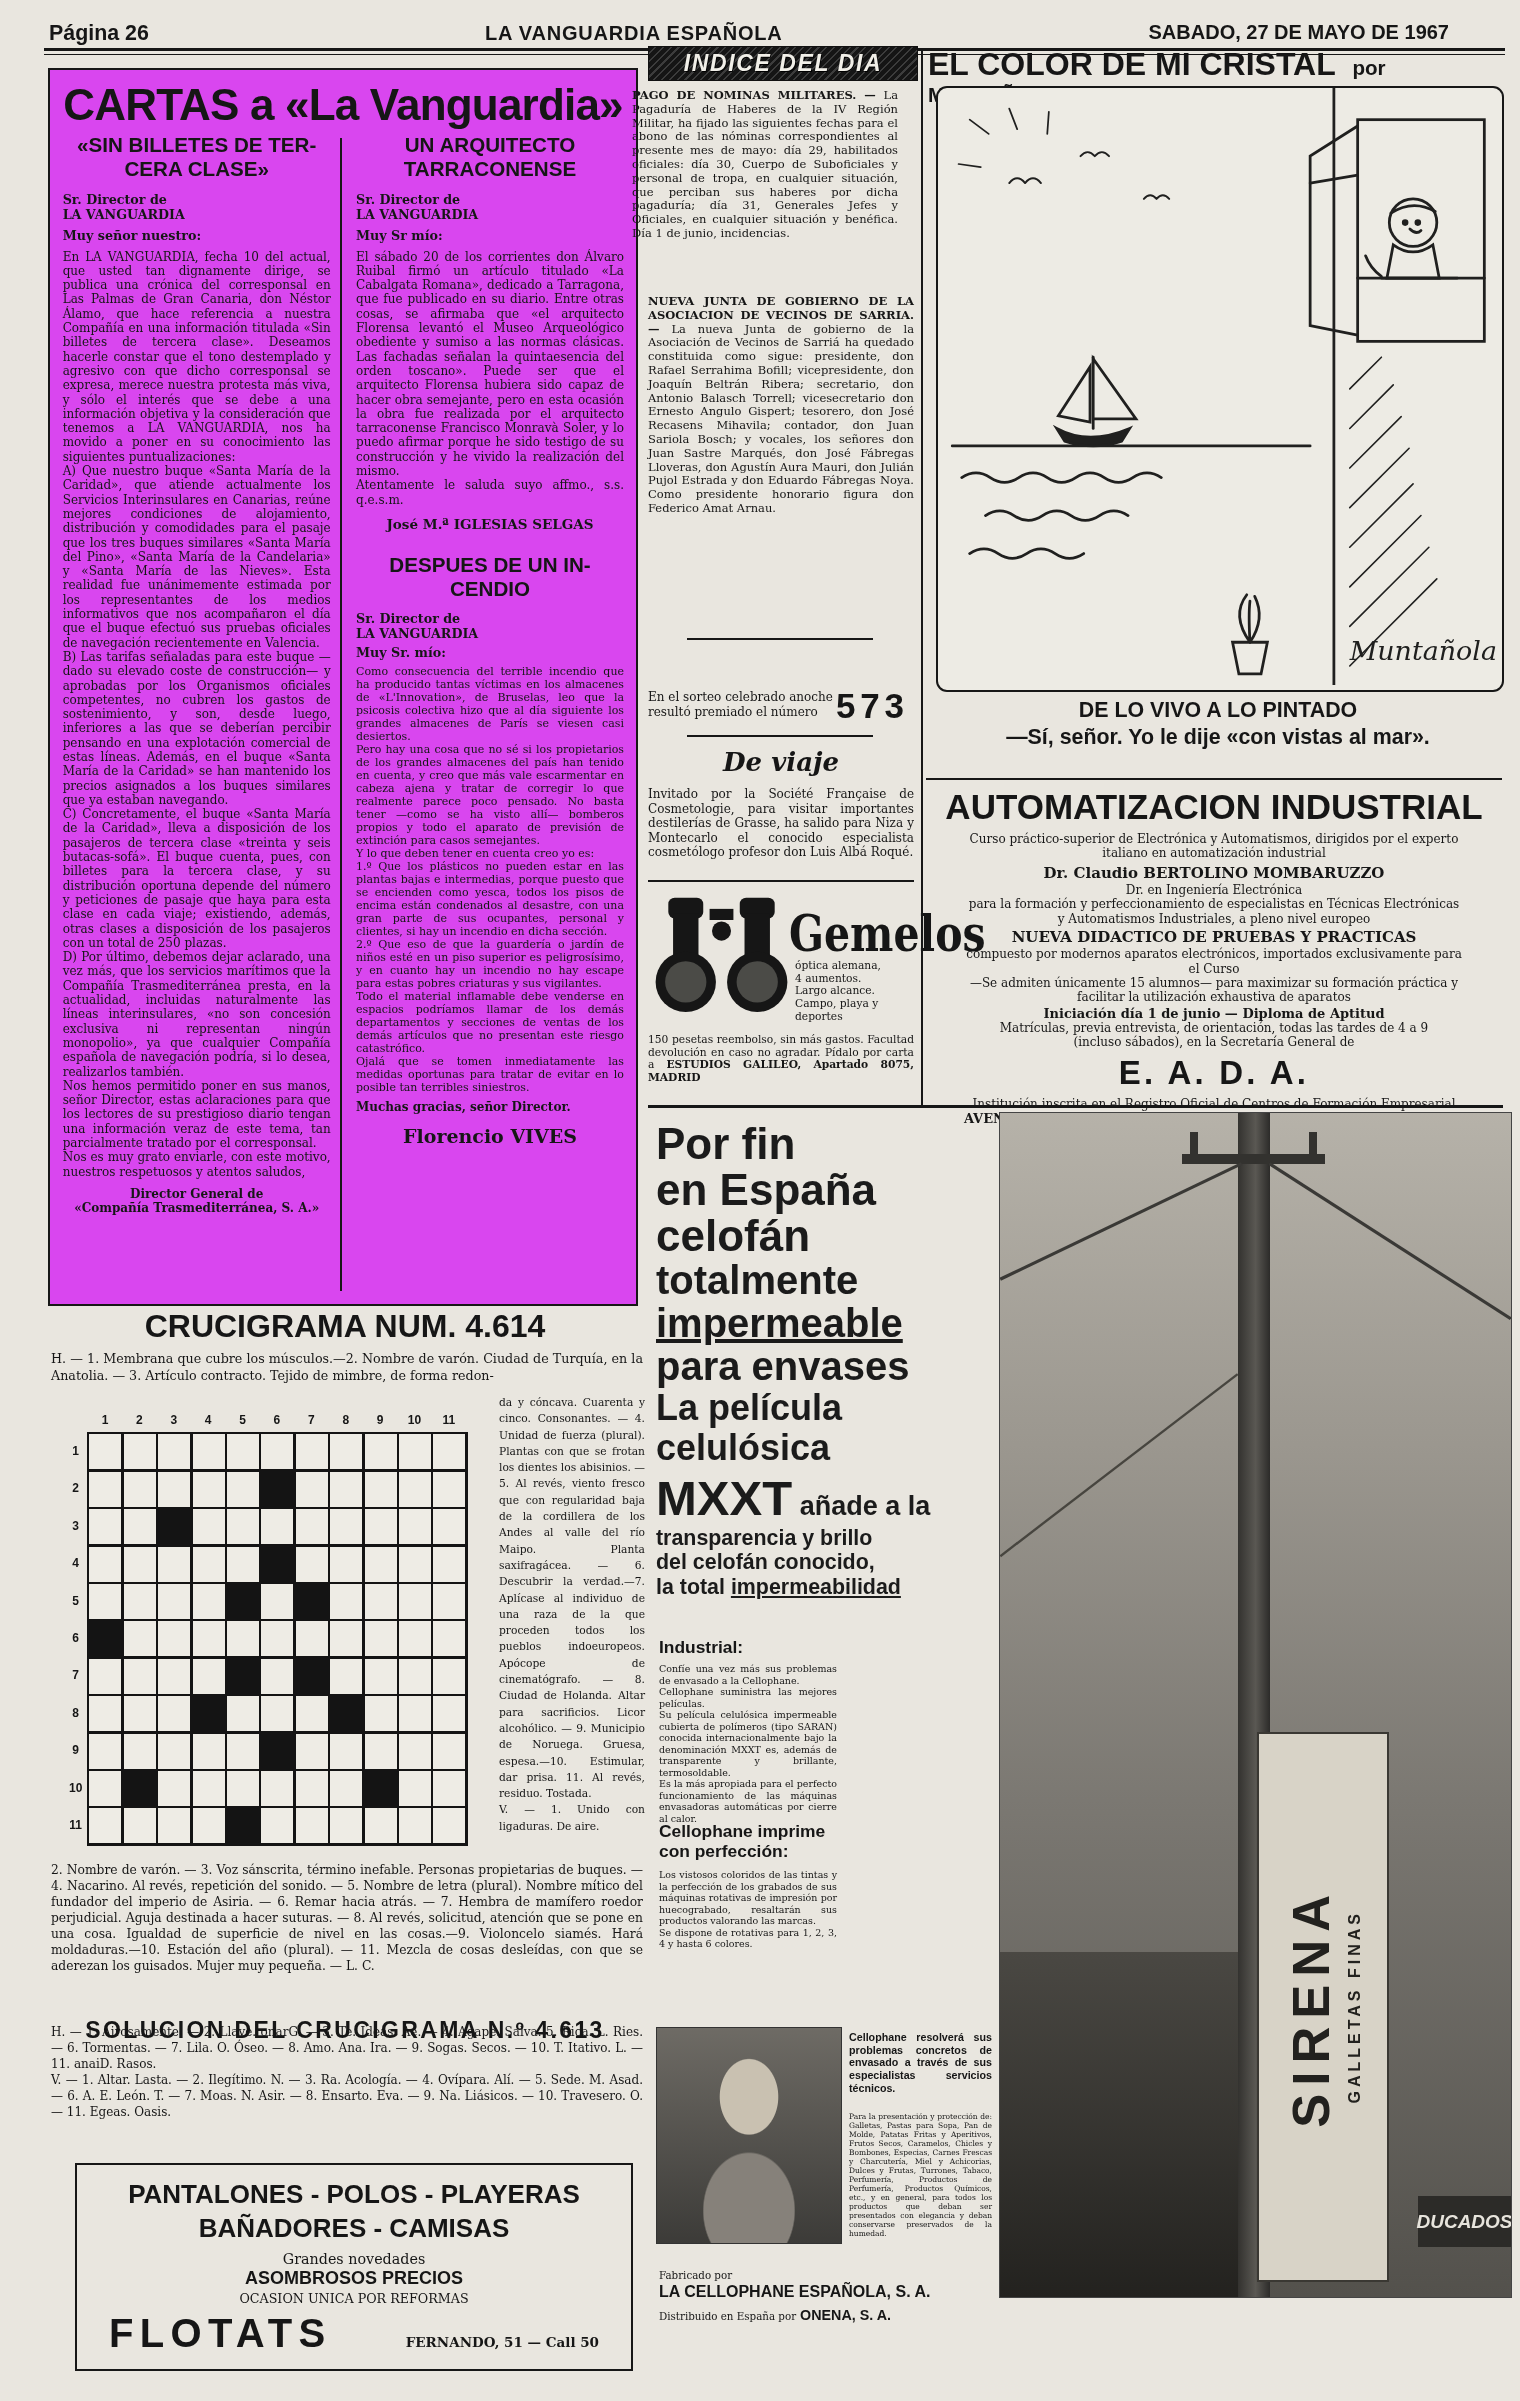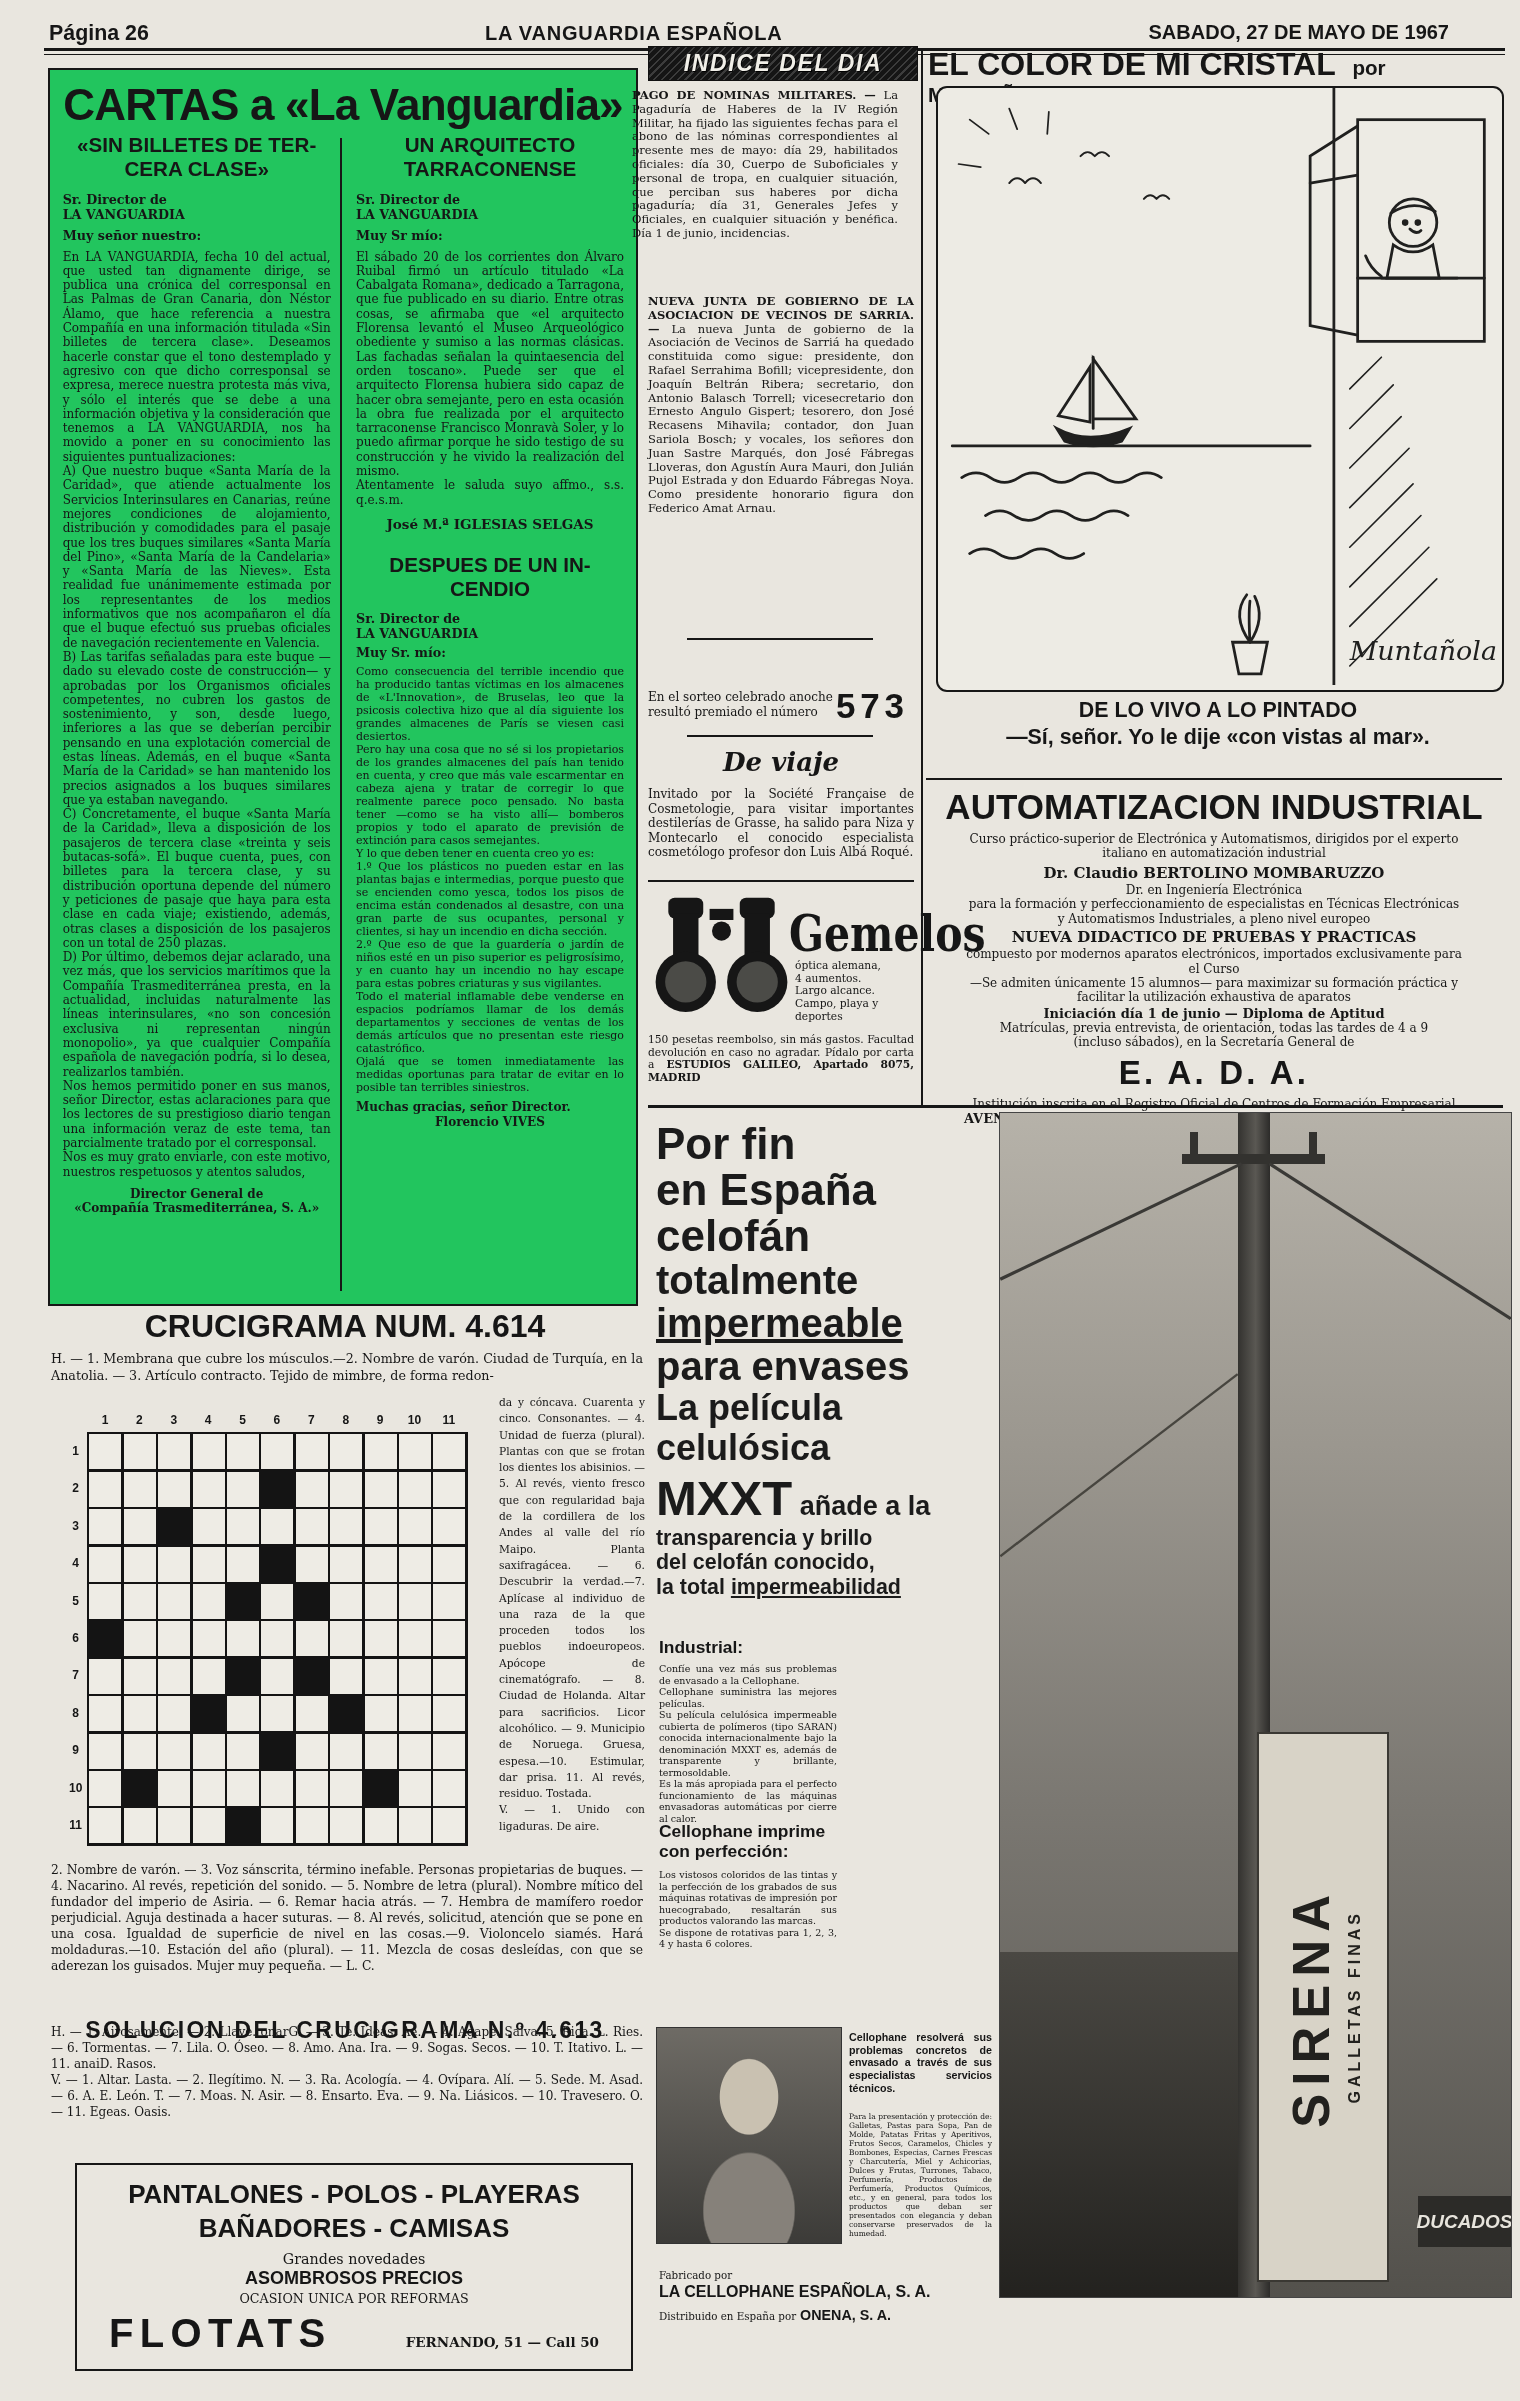--- a/index.html
+++ b/index.html
@@ -39,21 +39,21 @@
 </head>
 <body>
 
 <div id="page">
 
   <div class="abs sans b" style="left:49px;top:20.6px;font-size:21.4px;">Página 26</div>
   <div class="abs sans b" style="left:485px;top:22px;font-size:20px;letter-spacing:0.8px;">LA VANGUARDIA ESPAÑOLA</div>
   <div class="abs sans b" style="right:71px;top:20.6px;font-size:20px;">SABADO, 27 DE MAYO DE 1967</div>
   <div class="abs dblrule" style="left:44px;top:48px;width:1461px;"></div>
 
-  <div class="abs box" style="left:48px;top:68px;width:586px;height:1234px;background:#22c55e;">
+  <div class="abs box" style="left:48px;top:68px;width:586px;height:1234px;background:#d946ef;">
     <div class="abs sans b" style="left:0;top:9.5px;width:100%;text-align:center;font-size:44px;letter-spacing:-0.8px;">CARTAS a «La Vanguardia»</div>
     <div class="abs rule" style="left:290px;top:68px;width:1.6px;height:1153px;"></div>
 
     <div class="abs" style="left:12.7px;top:63px;width:268px;">
       <div class="sans b c pre" style="font-size:20.6px;line-height:24px;">«SIN BILLETES DE TER-
 CERA CLASE»</div>
       <div class="smallhead" style="margin-top:11px;">Sr. Director de</div>
       <div class="smallhead">LA VANGUARDIA</div>
       <div class="smallhead" style="margin-top:6.3px;">Muy señor nuestro:</div>
       <div class="lettertext j pre" style="margin-top:6.3px;">En LA VANGUARDIA, fecha 10 del actual, que usted tan dignamente dirige, se publica una crónica del corresponsal en Las Palmas de Gran Canaria, don Néstor Álamo, que hace referencia a nuestra Compañía en una información titulada «Sin billetes de tercera clase». Deseamos hacerle constar que el tono destemplado y agresivo con que dicho corresponsal se expresa, merece nuestra protesta más viva, y sólo el interés que se debe a una información objetiva y la consideración que tenemos a LA VANGUARDIA, nos ha movido a poner en su conocimiento las siguientes puntualizaciones:
@@ -83,21 +83,21 @@
       <div class="smallhead">LA VANGUARDIA</div>
       <div class="smallhead" style="margin-top:4.8px;">Muy Sr. mío:</div>
       <div class="j pre" style="margin-top:4.8px;font-size:11px;line-height:13px;">Como consecuencia del terrible incendio que ha producido tantas víctimas en los almacenes de «L'Innovation», de Bruselas, leo que la psicosis colectiva hizo que al día siguiente los grandes almacenes de París se viesen casi desiertos.
 Pero hay una cosa que no sé si los propietarios de los grandes almacenes del país han tenido en cuenta, y creo que más vale escarmentar en cabeza ajena y tratar de corregir lo que realmente parece poco pensado. No basta tener —como se ha visto allí— bomberos propios y todo el aparato de previsión de extinción para casos semejantes.
 Y lo que deben tener en cuenta creo yo es:
 1.º Que los plásticos no pueden estar en las plantas bajas e intermedias, porque puesto que se encienden como yesca, todos los pisos de encima están condenados al desastre, con una gran parte de sus ocupantes, personal y clientes, si hay un incendio en dicha sección.
 2.º Que eso de que la guardería o jardín de niños esté en un piso superior es peligrosísimo, y en cuanto hay un incendio no hay escape para estas pobres criaturas y sus vigilantes.
 Todo el material inflamable debe venderse en espacios podríamos llamar de los demás departamentos y secciones de ventas de los demás artículos que no presentan este riesgo catastrófico.
 Ojalá que se tomen inmediatamente las medidas oportunas para tratar de evitar en lo posible tan terribles siniestros.</div>
       <div class="b" style="font-size:12px;margin-top:6.3px;">Muchas gracias, señor Director.</div>
-      <div class="b c" style="font-size:12px;margin-top:1px;">Florencio VIVES</div>
+      <div class="b c" style="font-size:19px;margin-top:11px;">Florencio VIVES</div>
     </div>
   </div>
 
   <div class="abs" style="left:648px;top:46px;width:268px;height:33px;background:repeating-linear-gradient(135deg,#151515 0 4px,#3c3c3c 4px 5.5px);border:1.6px solid #111;display:flex;align-items:center;justify-content:center;">
     <span class="sans b i" style="color:#f1efe8;font-size:23px;letter-spacing:1.6px;text-shadow:0.8px 0.8px 0 #000;">INDICE DEL DIA</span>
   </div>
   <div class="abs j" style="left:632px;top:89px;width:266px;font-size:11.5px;line-height:13.8px;">
     <span class="b">PAGO DE NOMINAS MILITARES. —</span>
     <span>La Pagaduría de Haberes de la IV Región Militar, ha fijado las siguientes fechas para el abono de las nóminas correspondientes al presente mes de mayo: día 29, habilitados oficiales: día 30, Cuerpo de Suboficiales y personal de tropa, en cualquier situación, que perciban sus haberes por dicha pagaduría; día 31, Generales Jefes y Oficiales, en cualquier situación y benéfica. Día 1 de junio, incidencias.</span>
   </div>

